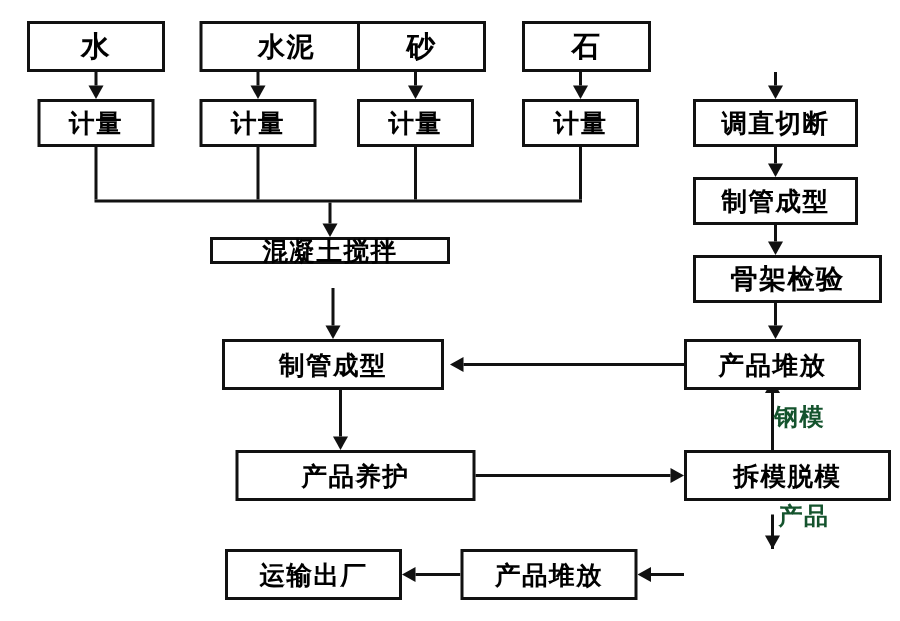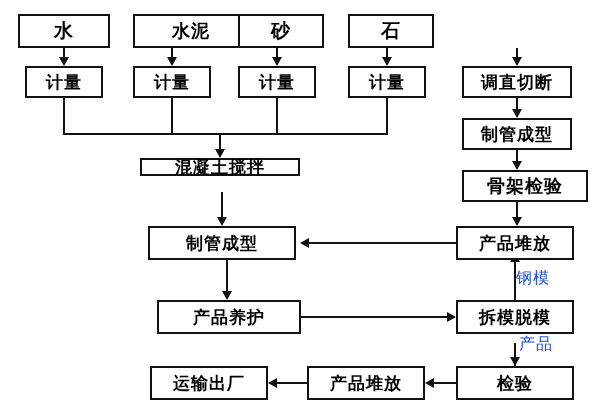--- a/index.html
+++ b/index.html
@@ -16,22 +16,22 @@
     border:2px solid #111111;
     background:#ffffff;
     display:flex;align-items:center;justify-content:center;
     color:#000000;
     font-weight:700;
     letter-spacing:1px;
     white-space:nowrap;
   }
   .lbl{
     position:absolute;
-    color:#1d4ed8;
-    font-weight:400;
+    color:#14532d;
+    font-weight:700;
     letter-spacing:1px;
     white-space:nowrap;
   }
   .line{
     position:absolute;
     background:#111111;
   }
   .arrow{
     position:absolute;
     width:0;height:0;
@@ -125,23 +125,22 @@
   <div class="node" style="left:238px;top:66px;width:78px;height:32px;font-size:17px;">计量</div>
   <div class="node" style="left:348px;top:66px;width:78px;height:32px;font-size:17px;">计量</div>
 
   <div class="node" style="left:462px;top:66px;width:110px;height:32px;font-size:17px;">调直切断</div>
   <div class="node" style="left:462px;top:118px;width:110px;height:32px;font-size:17px;">制管成型</div>
   <div class="node" style="left:462px;top:170px;width:126px;height:32px;font-size:18px;font-family:Liberation Mono, monospace;">骨架检验</div>
   <div class="node" style="left:456px;top:226px;width:118px;height:34px;font-size:17px;">产品堆放</div>
 
   <div class="node" style="left:140px;top:158px;width:160px;height:18px;font-size:17px;">混凝土搅拌</div>
   <div class="node" style="left:148px;top:226px;width:148px;height:34px;font-size:17px;">制管成型</div>
-  <div class="node" style="left:157px;top:300px;width:144px;height:34px;font-size:17px;">产品养护</div>
+  <div class="node" style="left:157px;top:300px;width:160px;height:34px;font-size:17px;">产品养护</div>
 
-  <div class="node" style="left:456px;top:300px;width:118px;height:34px;font-size:17px;">拆模脱模</div>
-  <div class="node" style="left:456px;top:366px;width:118px;height:34px;font-size:17px;">检验</div>
+  <div class="node" style="left:456px;top:300px;width:138px;height:34px;font-size:17px;">拆模脱模</div>
   <div class="node" style="left:307px;top:366px;width:118px;height:34px;font-size:17px;">产品堆放</div>
   <div class="node" style="left:150px;top:366px;width:118px;height:34px;font-size:17px;">运输出厂</div>
 
   <div class="lbl" style="left:516px;top:268px;font-size:16px;">钢模</div>
   <div class="lbl" style="left:519px;top:334px;font-size:16px;">产品</div>
 
 </div>
 
 </body></html>

